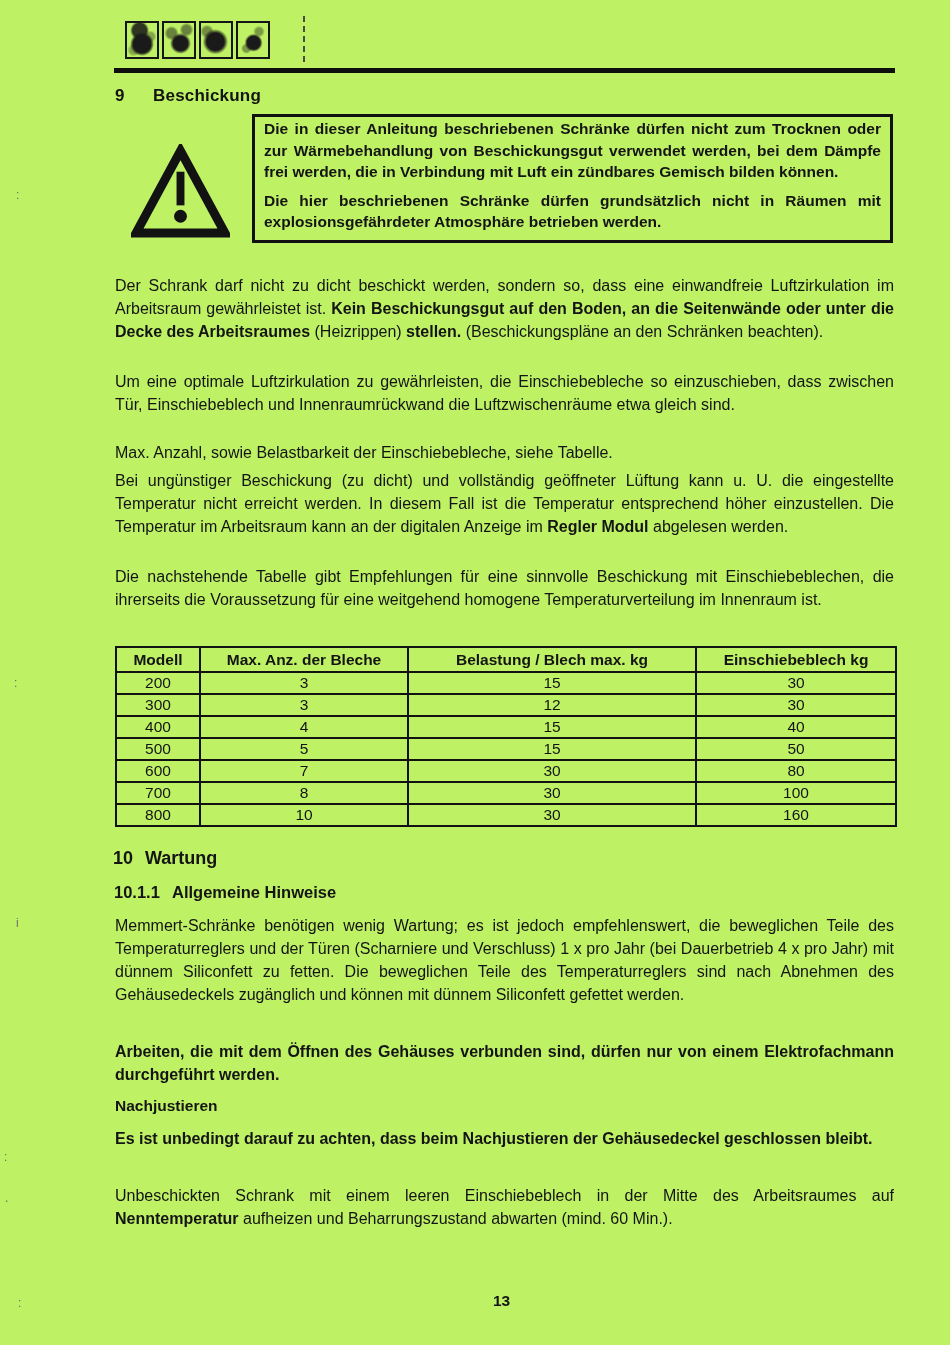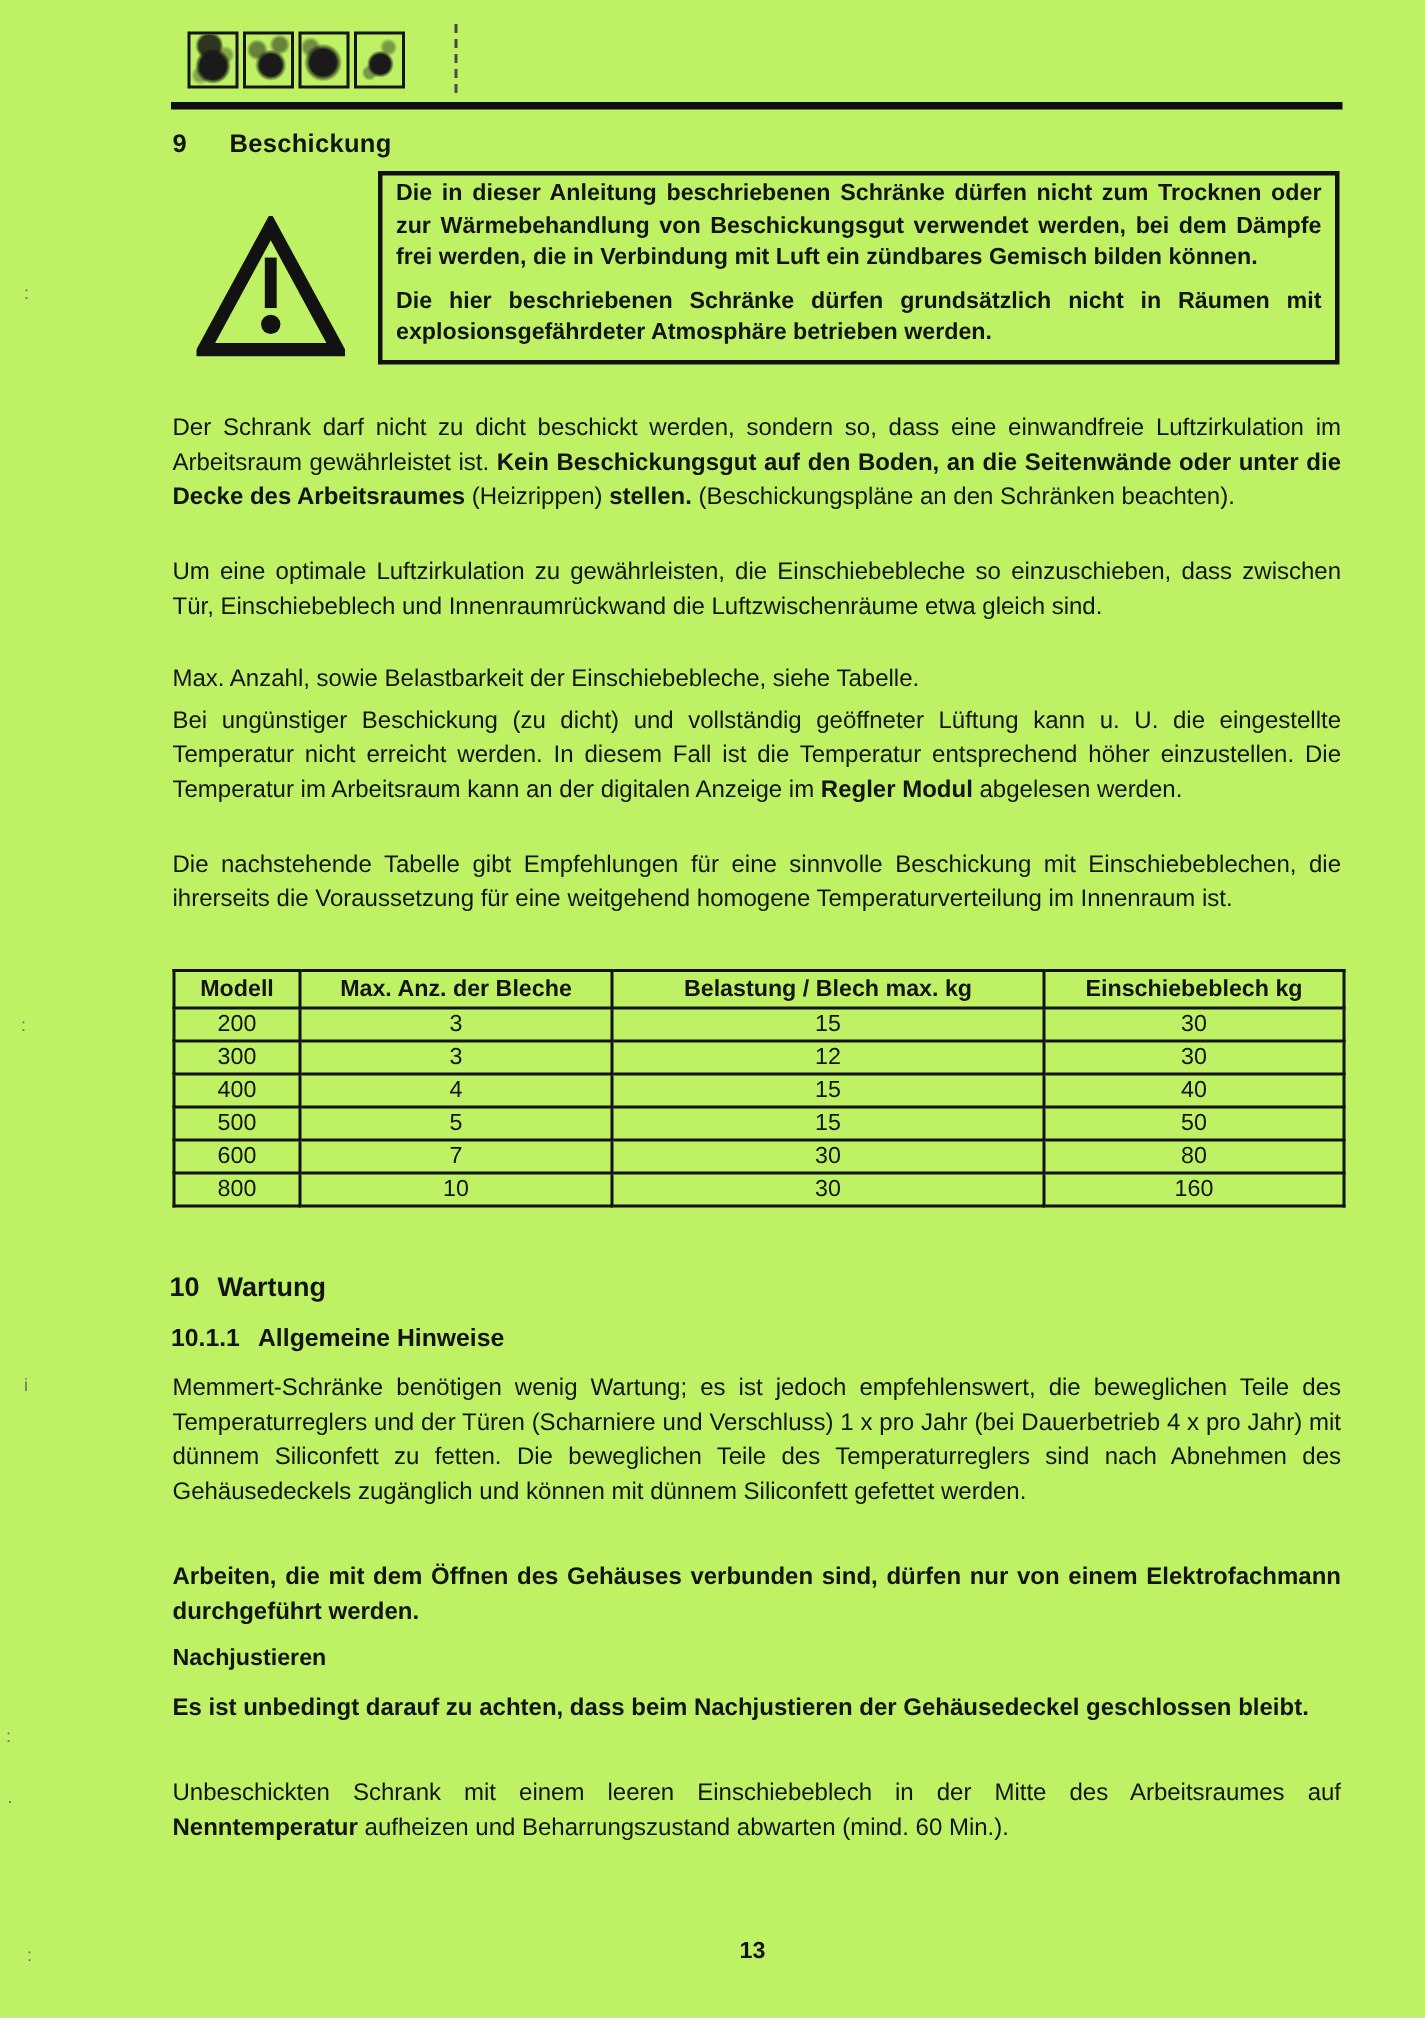--- a/index.html
+++ b/index.html
@@ -158,20 +158,26 @@
             <td>15</td>
             <td>50</td>
           </tr>
           <tr>
             <td>600</td>
             <td>7</td>
             <td>30</td>
             <td>80</td>
           </tr>
           <tr>
+            <td>700</td>
+            <td>8</td>
+            <td>30</td>
+            <td>100</td>
+          </tr>
+          <tr>
             <td>800</td>
             <td>10</td>
             <td>30</td>
             <td>160</td>
           </tr>
         </tbody>
     </table>
   </div>
 
   <div class="abs h2">

